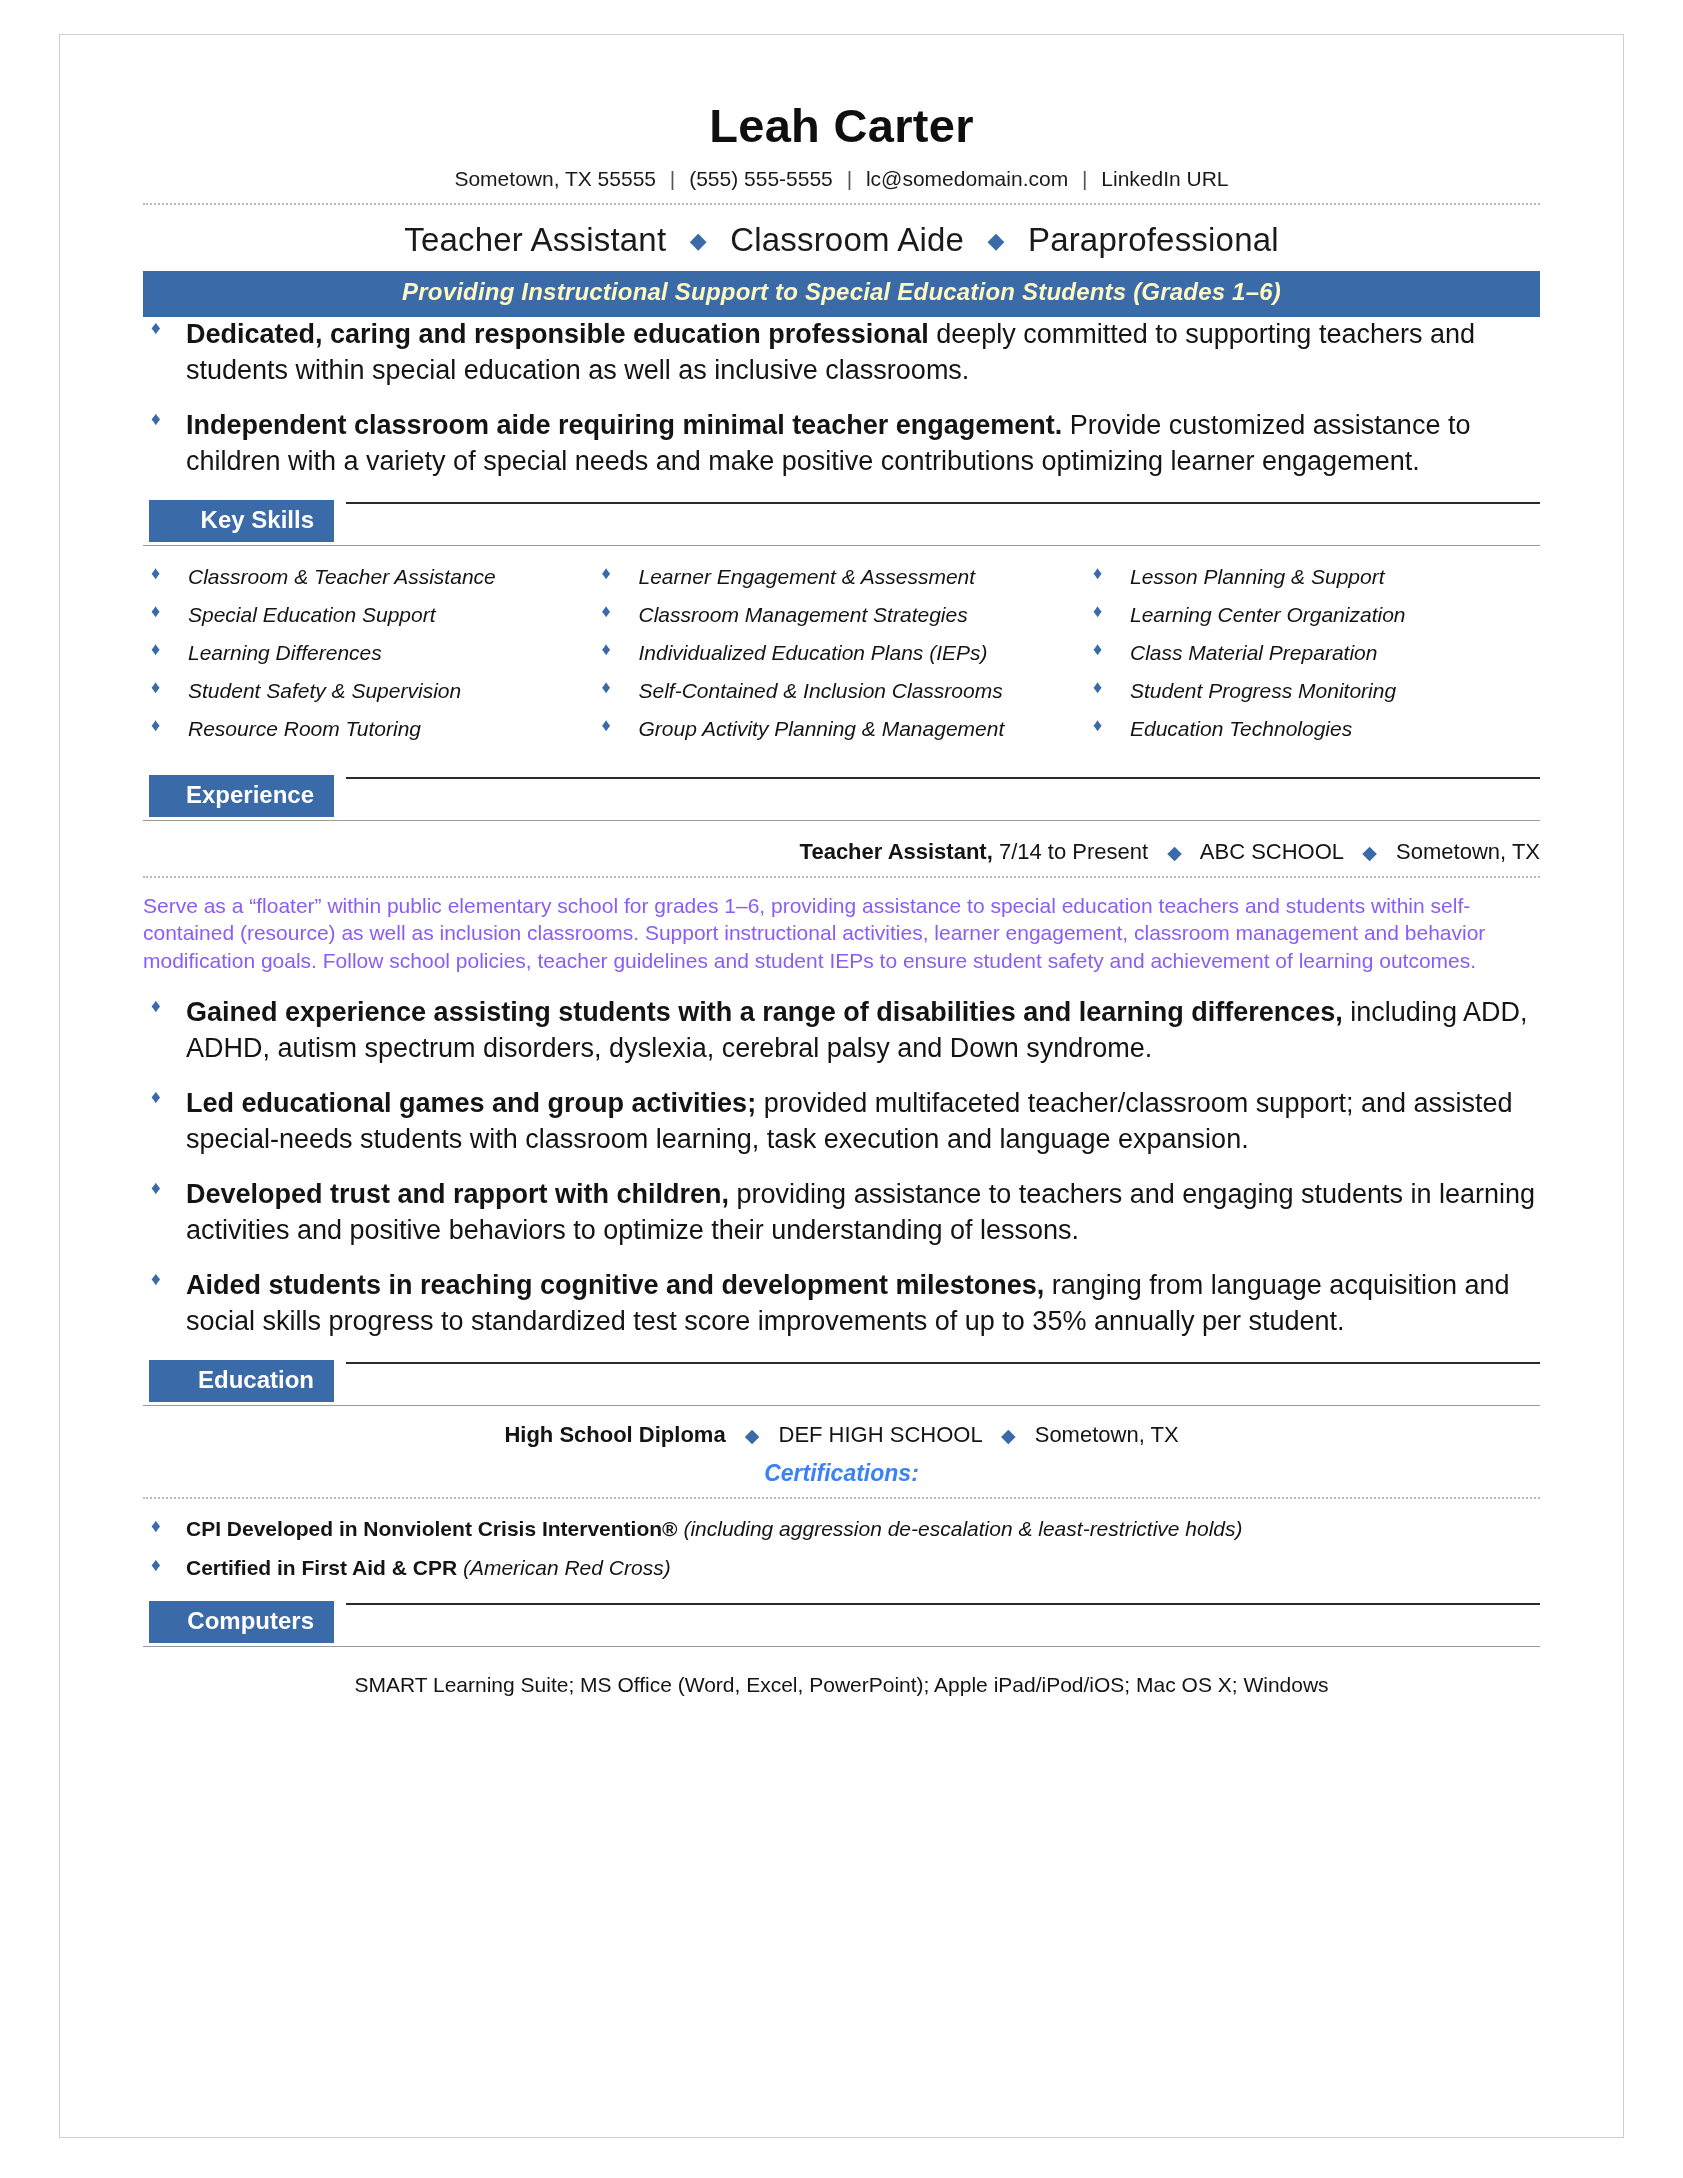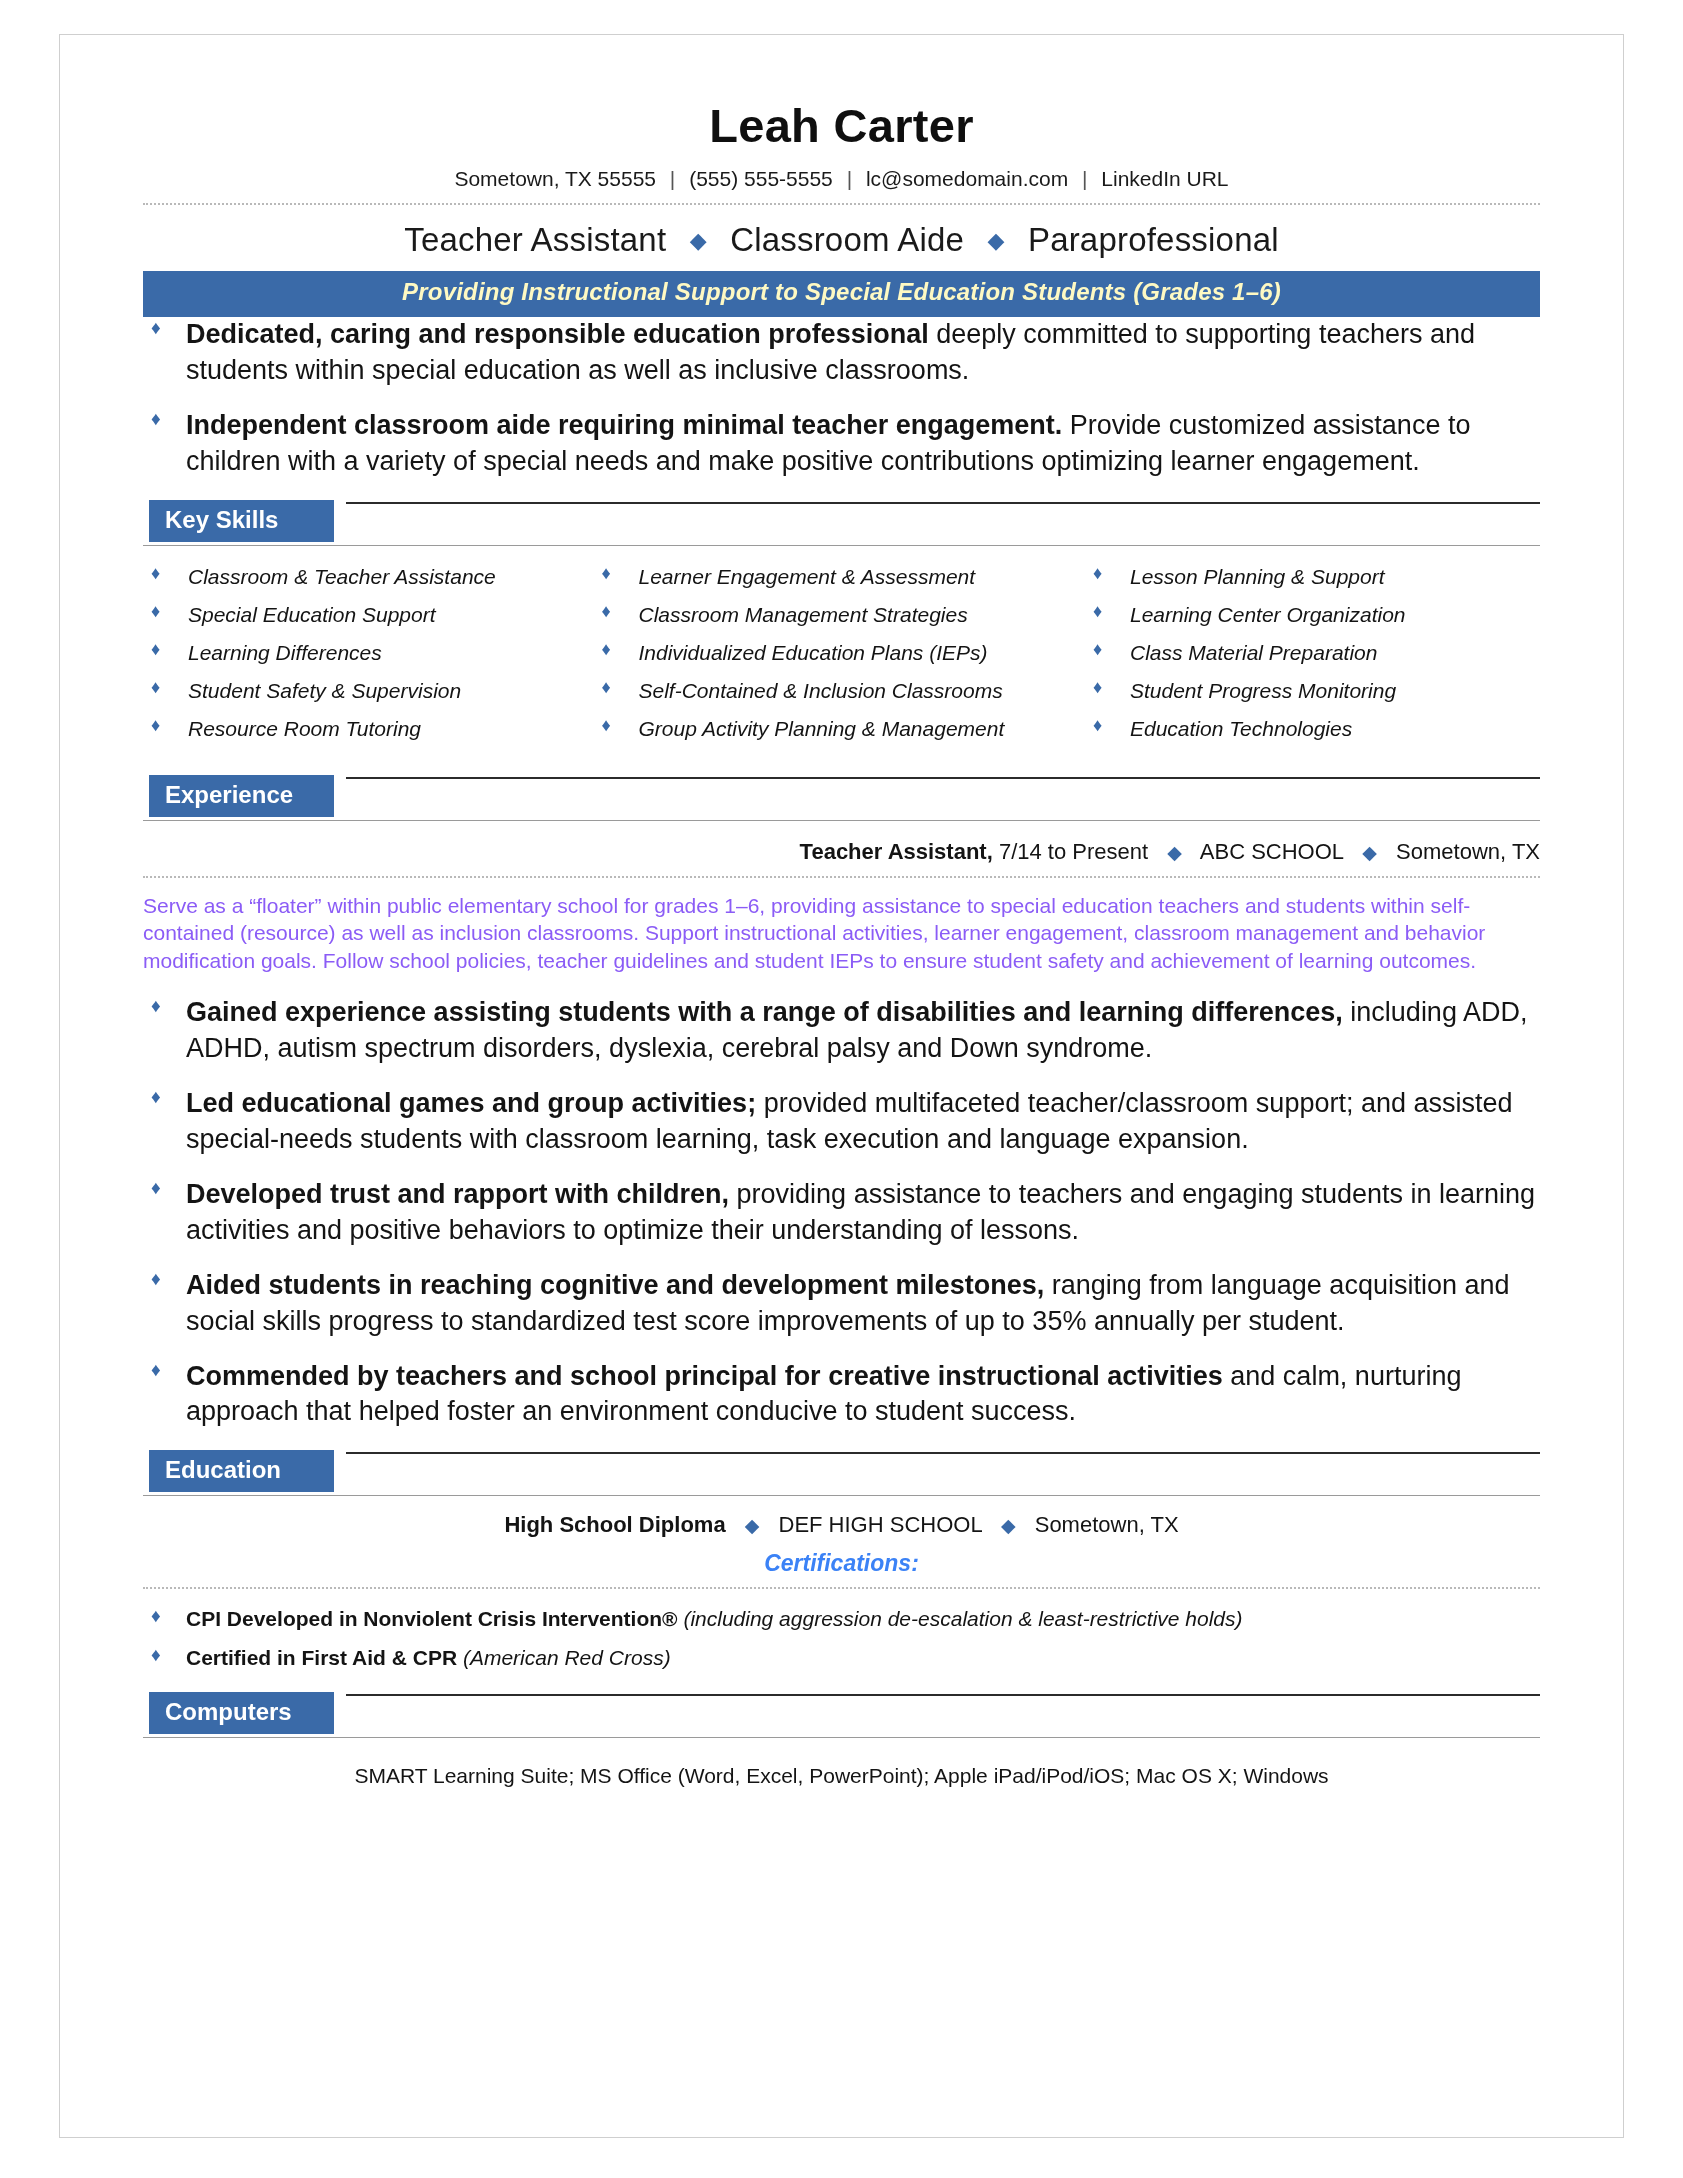--- a/index.html
+++ b/index.html
@@ -100,20 +100,21 @@
 
   .summary { margin-top: 22px; }
   .summary li { margin-bottom: 21px; }
 
   
   .section-head {
     position: relative;
     height: 46px;
     margin-top: 20px;
     margin-bottom: 4px;
+    text-align: right;
   }
   .section-head .rule-top {
     position: absolute;
     left: 203px;
     right: 0;
     top: 2px;
     border-top: 2px solid #2b2b2b;
   }
   .section-head .rule-bot {
     position: absolute;
@@ -310,21 +311,20 @@
       <span>Sometown, TX</span>
     </div>
 
     <div class="job-desc">Serve as a “floater” within public elementary school for grades 1–6, providing assistance to special education teachers and students within self-contained (resource) as well as inclusion classrooms. Support instructional activities, learner engagement, classroom management and behavior modification goals. Follow school policies, teacher guidelines and student IEPs to ensure student safety and achievement of learning outcomes.</div>
 
     <ul class="blist">
       <li><b>Gained experience assisting students with a range of disabilities and learning differences,</b><span> including ADD, ADHD, autism spectrum disorders, dyslexia, cerebral palsy and Down syndrome.</span></li>
       <li><b>Led educational games and group activities;</b><span> provided multifaceted teacher/classroom support; and assisted special-needs students with classroom learning, task execution and language expansion.</span></li>
       <li><b>Developed trust and rapport with children,</b><span> providing assistance to teachers and engaging students in learning activities and positive behaviors to optimize their understanding of lessons.</span></li>
       <li><b>Aided students in reaching cognitive and development milestones,</b><span> ranging from language acquisition and social skills progress to standardized test score improvements of up to 35% annually per student.</span></li>
-      <li><b>Commended by teachers and school principal for creative instructional activities</b><span> and calm, nurturing approach that helped foster an environment conducive to student success.</span></li>
     </ul>
 
     <div class="section-head">
       <div class="rule-top"></div>
       <div class="label">Education</div>
       <div class="rule-bot"></div>
     </div>
 
     <div class="edu-line">
       <b>High School Diploma</b>

